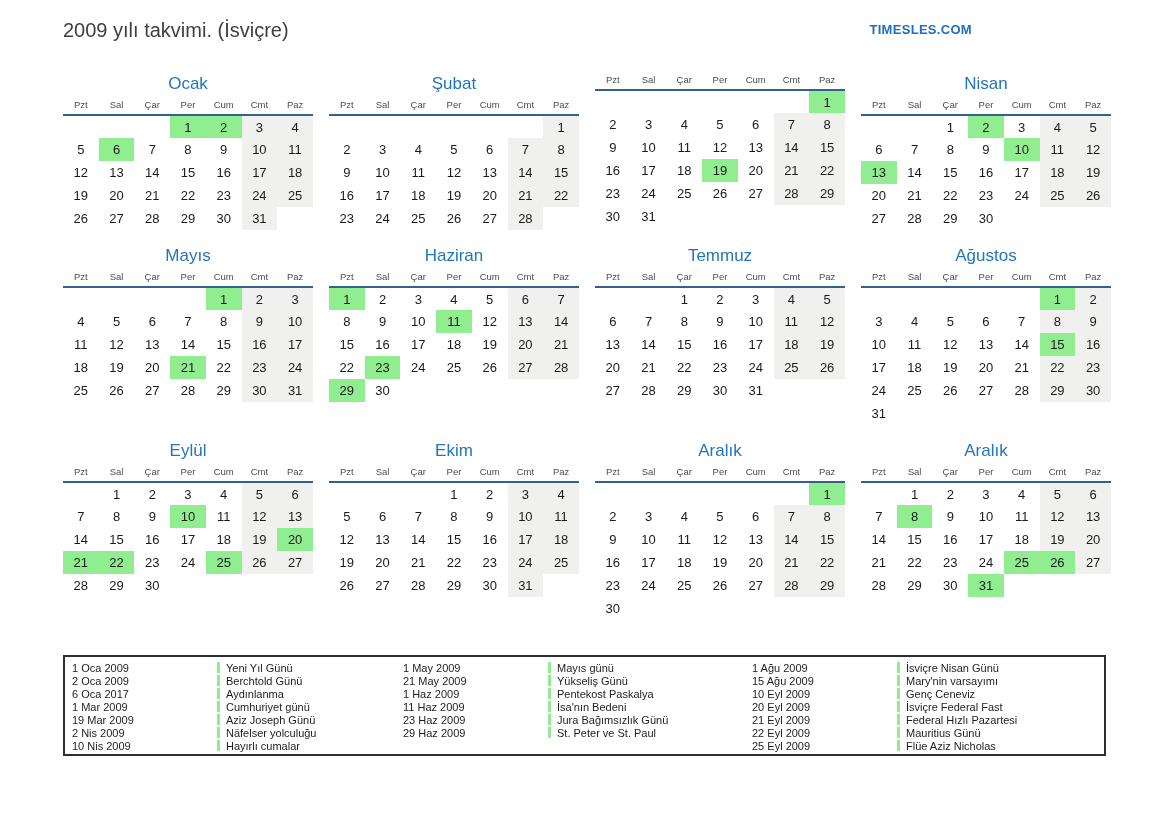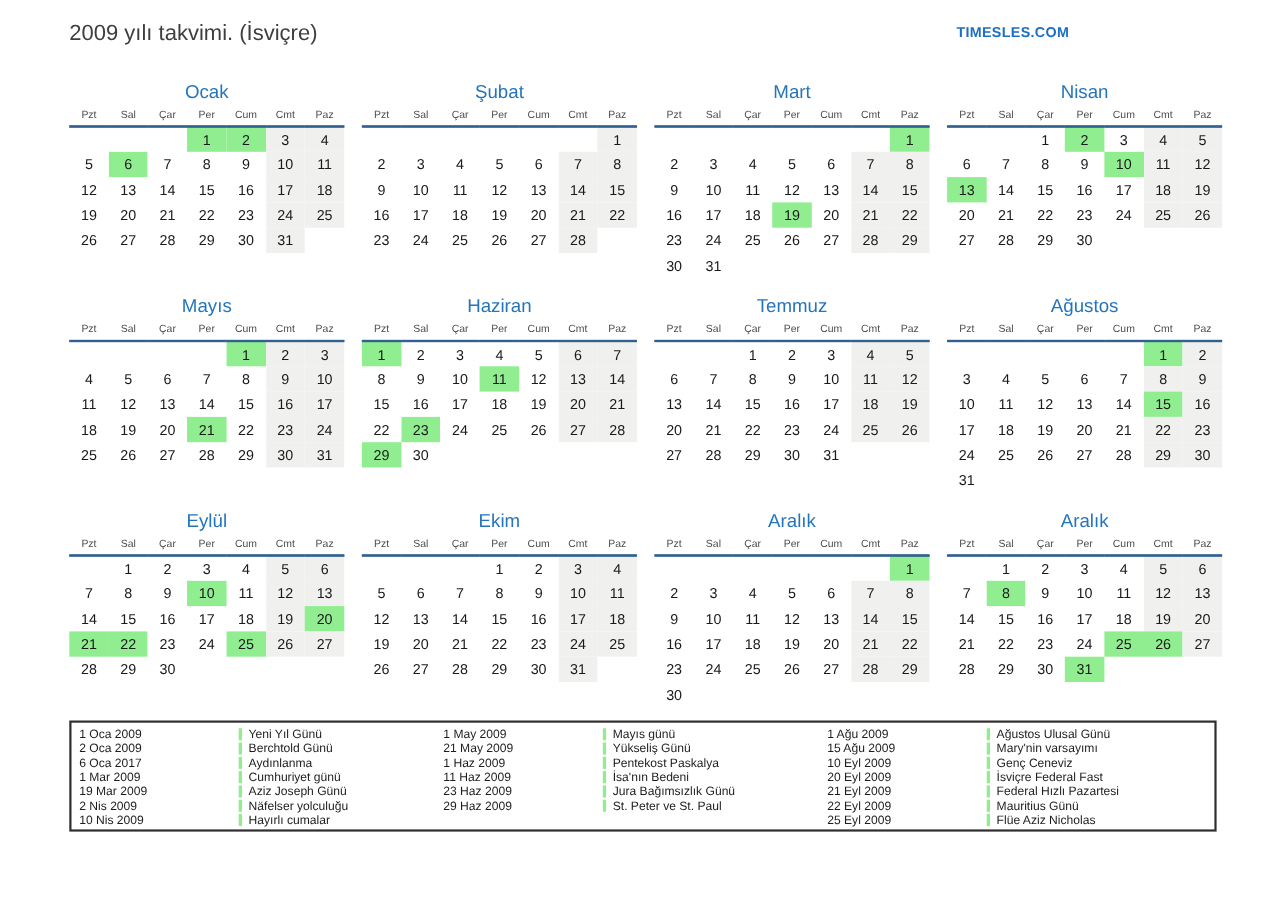--- a/index.html
+++ b/index.html
@@ -175,21 +175,20 @@
               <td>25</td>
               <td>26</td>
               <td>27</td>
               <td class="weekend">28</td>
               <td></td>
             </tr>
           </tbody>
         </table>
       </div>
       <div class="month">
-        <div class="month-title">Mart</div>
         <table class="mtab">
           <thead>
             <tr>
               <th>Pzt</th>
               <th>Sal</th>
               <th>Çar</th>
               <th>Per</th>
               <th>Cum</th>
               <th>Cmt</th>
               <th>Paz</th>
@@ -907,21 +906,21 @@
         <div class="legend-row">
           <span class="legend-date">29 Haz 2009</span>
           <span class="holiday-marker"></span>
           <span class="legend-name">St. Peter ve St. Paul</span>
         </div>
       </div>
       <div class="legend-col">
         <div class="legend-row">
           <span class="legend-date">1 Ağu 2009</span>
           <span class="holiday-marker"></span>
-          <span class="legend-name">Ağustos Ulusal Günü</span>
+          <span class="legend-name">İsviçre Nisan Günü</span>
         </div>
         <div class="legend-row">
           <span class="legend-date">15 Ağu 2009</span>
           <span class="holiday-marker"></span>
           <span class="legend-name">Mary'nin varsayımı</span>
         </div>
         <div class="legend-row">
           <span class="legend-date">10 Eyl 2009</span>
           <span class="holiday-marker"></span>
           <span class="legend-name">Genç Ceneviz</span>

